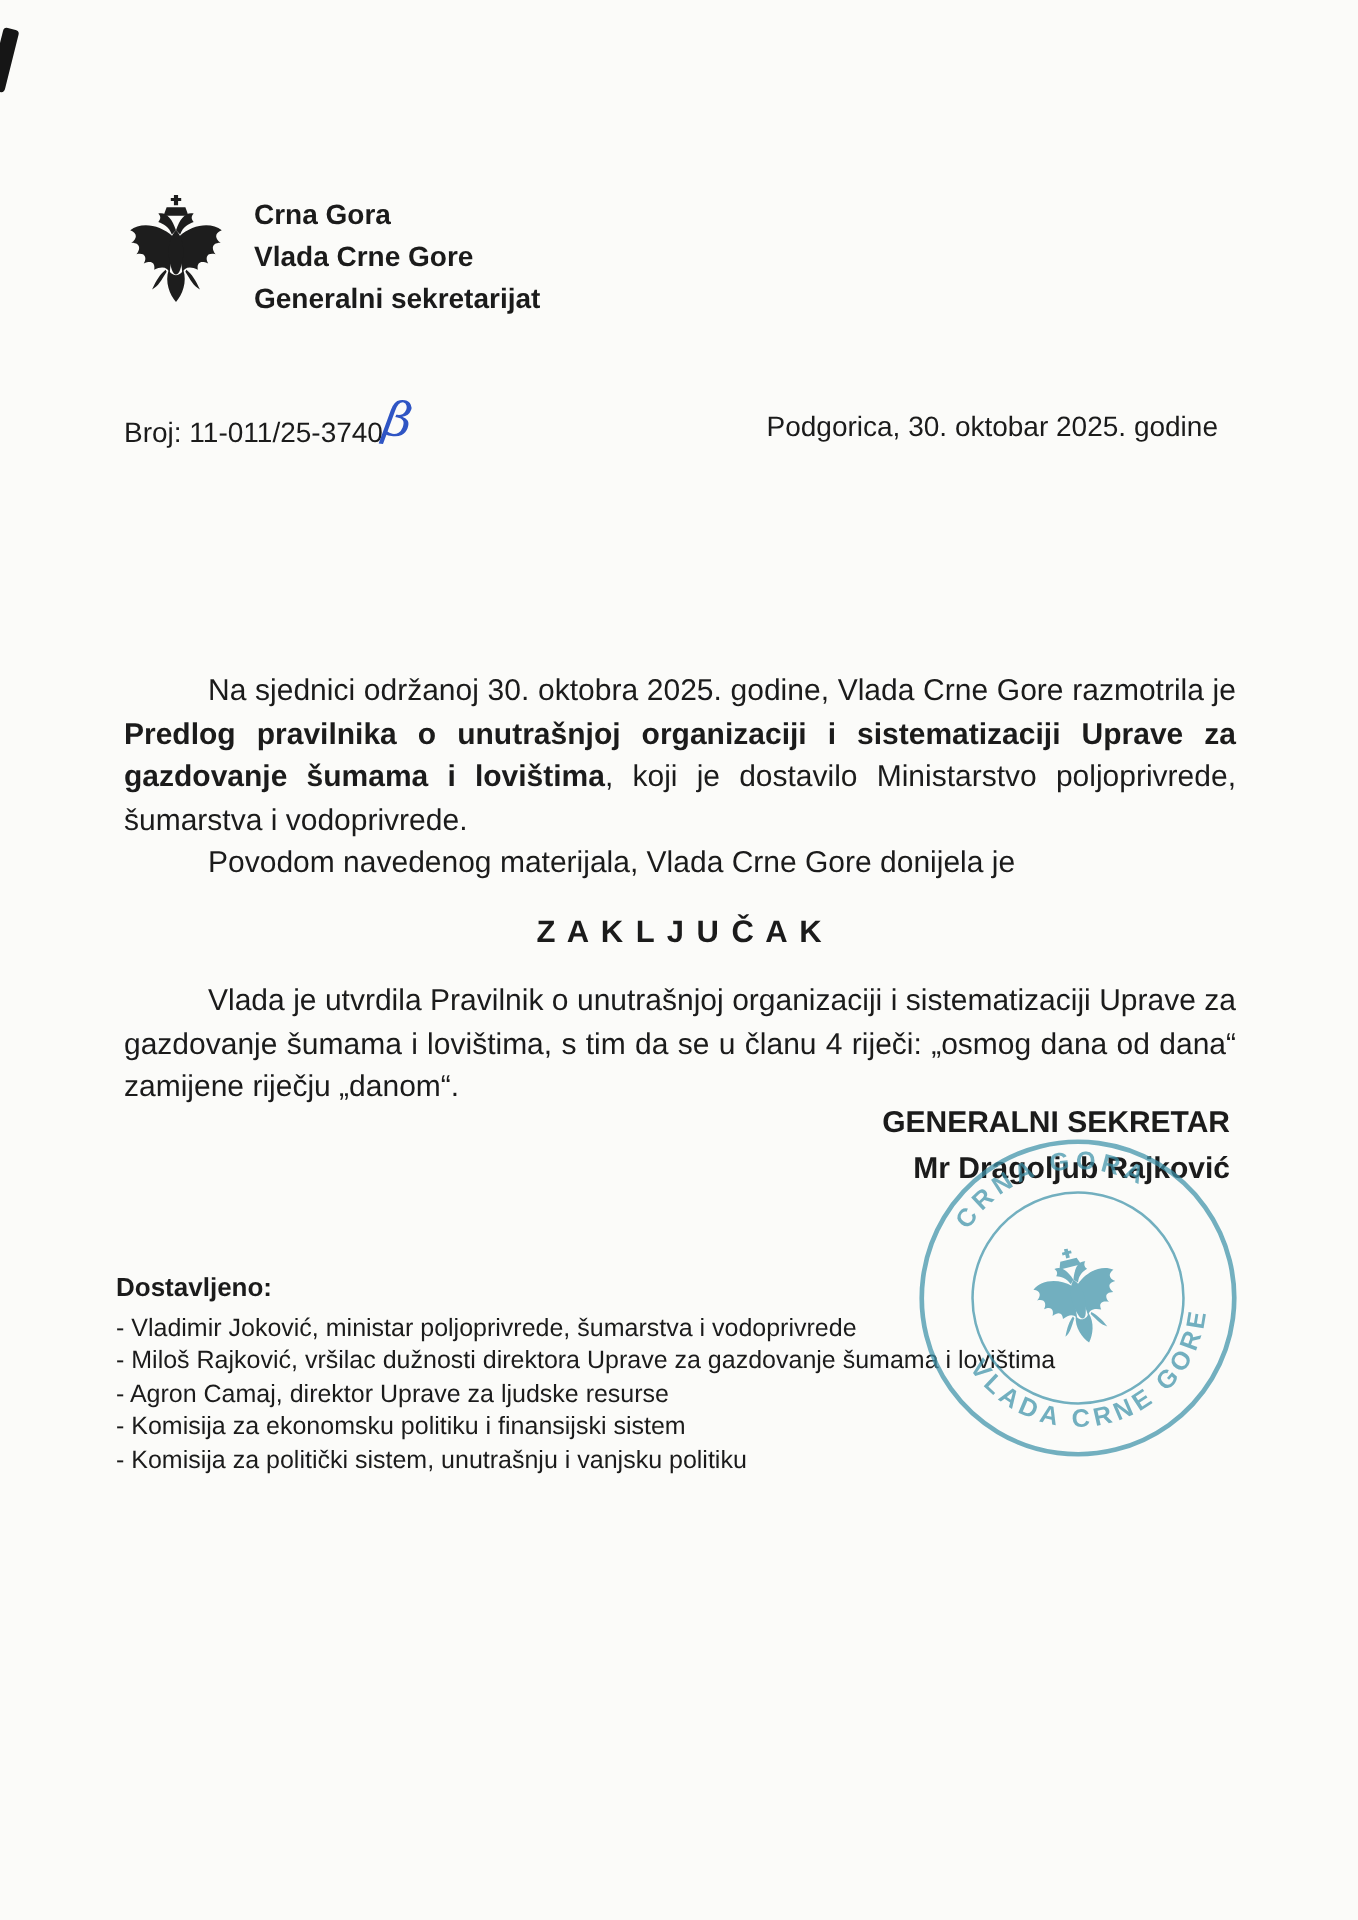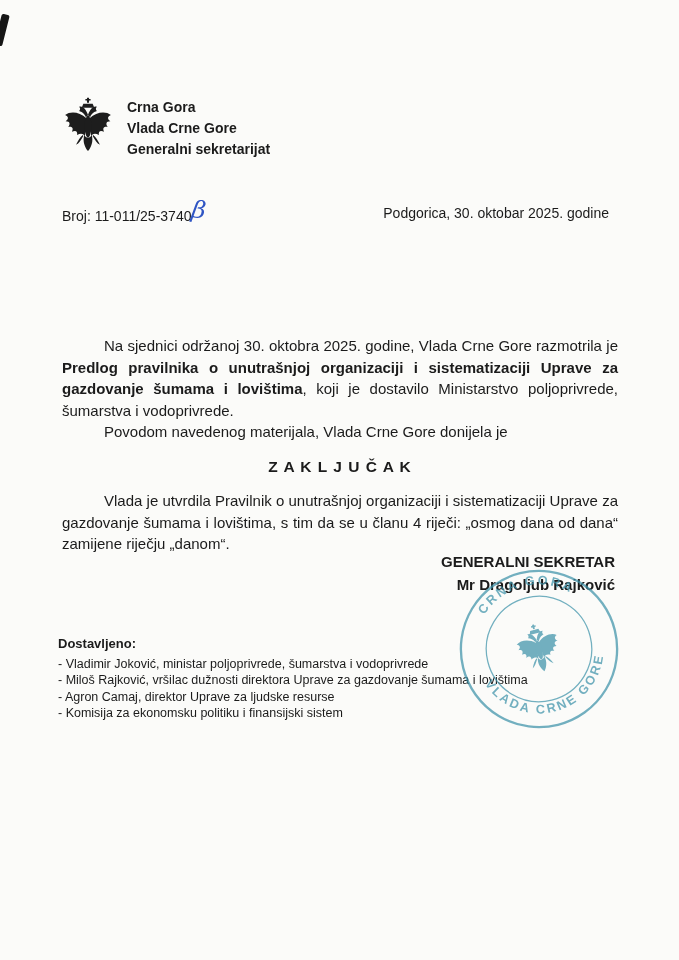--- a/index.html
+++ b/index.html
@@ -98,20 +98,21 @@
   <div>GENERALNI SEKRETAR</div>
   <div>Mr Dragoljub Rajković</div>
 </div>
 
 <div class="distribution">
   <div class="dist-label">Dostavljeno:</div>
   <div class="dist-item">- Vladimir Joković, ministar poljoprivrede, šumarstva i vodoprivrede</div>
   <div class="dist-item">- Miloš Rajković, vršilac dužnosti direktora Uprave za gazdovanje šumama i lovištima</div>
   <div class="dist-item">- Agron Camaj, direktor Uprave za ljudske resurse</div>
   <div class="dist-item">- Komisija za ekonomsku politiku i finansijski sistem</div>
+  <div class="dist-item">- Komisija za politički sistem, unutrašnju i vanjsku politiku</div>
 </div>
 
 <svg class="stamp" viewBox="0 0 170 170">
   <defs>
     <path id="stamp-arc-top" d="M 19,85 A 66,66 0 0 1 151,85"></path>
     <path id="stamp-arc-bottom" d="M 19,85 A 66,66 0 0 0 151,85"></path>
   </defs>
   <circle cx="85" cy="85" r="80" stroke-width="2.4"></circle>
   <circle cx="85" cy="85" r="54" stroke-width="1.3"></circle>
   <text text-anchor="middle">

